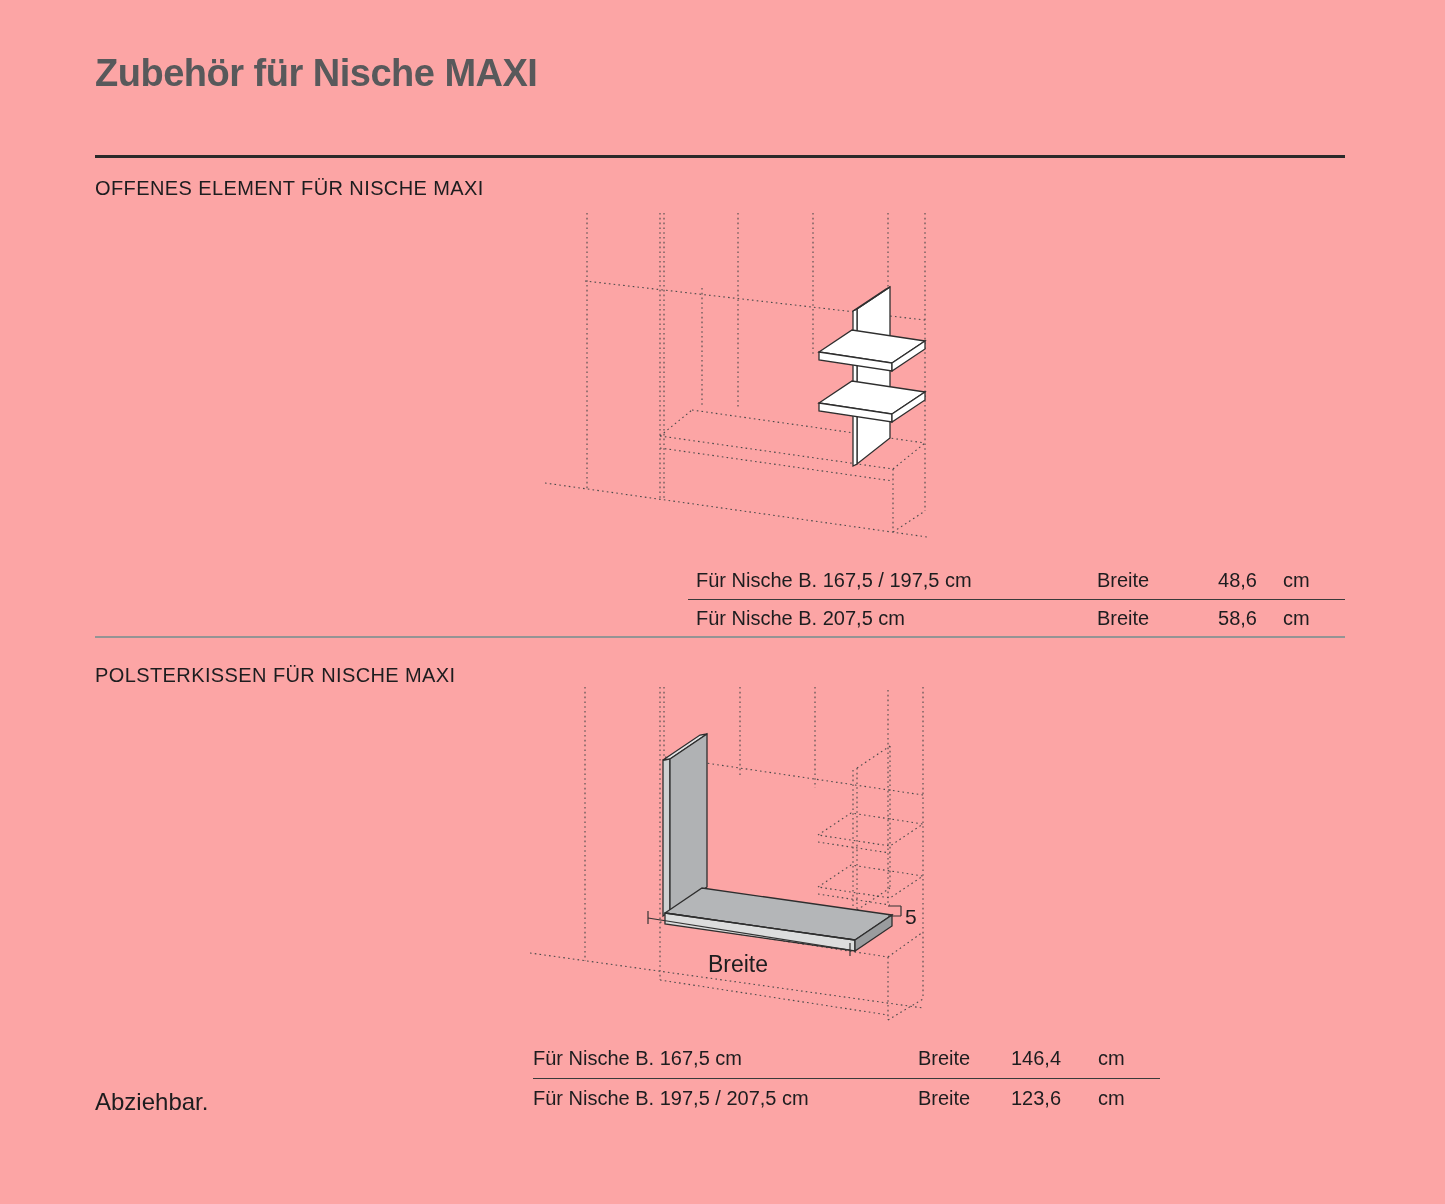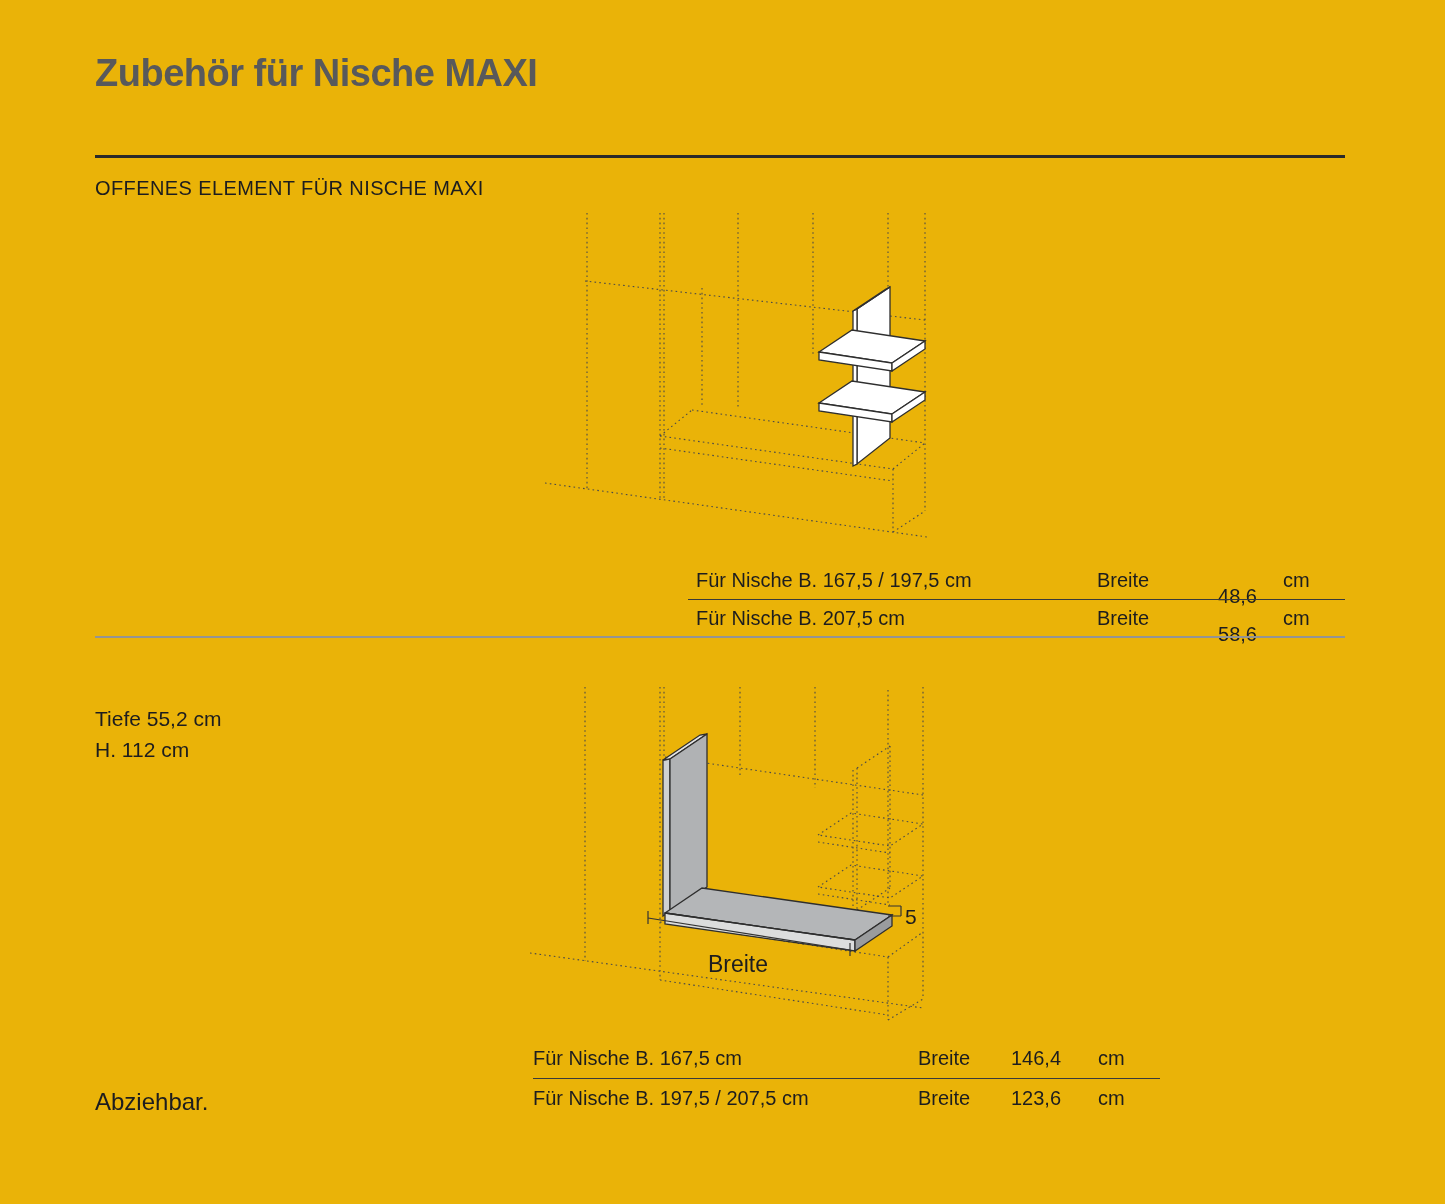--- a/index.html
+++ b/index.html
@@ -1,37 +1,37 @@
 <!DOCTYPE html>
 <html><head>
 <meta charset="utf-8">
 <style>
   html,body{margin:0;padding:0;background:#ffffff;}
   .page{
-    position:relative;width:1445px;height:1204px;background:#eab308;overflow:hidden;
+    position:relative;width:1445px;height:1204px;background:#fca5a5;overflow:hidden;
     font-family:"Liberation Sans","DejaVu Sans",sans-serif;color:#1d1d1f;
   }
   .abs{position:absolute;}
   .page-title{
     left:95px;top:52px;font-size:38px;font-weight:bold;color:#58595b;letter-spacing:-0.5px;
   }
   .rule-top{left:95px;top:155px;width:1250px;height:3px;background:#2a2a2a;}
   .rule-section{left:95px;top:636px;width:1250px;height:2px;background:#949494;}
   .sec-heading{font-size:20px;letter-spacing:0.4px;color:#1d1d1f;}
   .spec-list{font-size:21px;line-height:31px;}
   .spec-list div{height:31px;}
   .note{font-size:21px;line-height:26px;white-space:pre-line;}
   .footnote{left:95px;top:1088px;font-size:24px;}
   .trow{position:absolute;height:24px;font-size:20px;}
   .trow span{position:absolute;top:0;white-space:nowrap;}
   .tdiv{position:absolute;height:1px;background:#3a3a3a;}
   
   .t1 .c-name{left:688px;margin-left:8px;}
   .t1 .c-dim{left:1097px;}
-  .t1 .c-val{left:1160px;width:97px;text-align:right;margin-top:16px;}
+  .t1 .c-val{left:1160px;width:97px;text-align:right;}
   .t1 .c-unit{left:1283px;}
   
   .t2 .c-name{left:533px;text-align:right;}
   .t2 .c-dim{left:918px;}
   .t2 .c-val{left:986px;width:100px;text-align:center;}
   .t2 .c-unit{left:1098px;}
   svg{display:block;}
   .dash{fill:none;stroke:#4a4a4a;stroke-width:1.1;stroke-dasharray:1.6 3.2;}
   .solid{fill:#ffffff;stroke:#2e2e2e;stroke-width:1.3;}
   .sline{fill:none;stroke:#2e2e2e;stroke-width:1.3;}
@@ -96,25 +96,22 @@
   <div class="tdiv" style="left:688px;top:599px;width:657px;"></div>
   <div class="trow t1" style="top:607px;">
     <span class="c-name">Für Nische B. 207,5 cm</span>
     <span class="c-dim">Breite</span>
     <span class="c-val">58,6</span>
     <span class="c-unit">cm</span>
   </div>
 
   <div class="abs rule-section"></div>
 
+  <div class="abs sec-heading" style="left:95px;top:664px;">POLSTERKISSEN FÜR NISCHE MAXI</div>
 
-  <div class="abs spec-list" style="left:95px;top:703px;">
-    <div>Tiefe 55,2 cm</div>
-    <div>H. 112 cm</div>
-  </div>
 
 
   <svg class="abs" style="left:525px;top:675px;" width="410" height="360" viewBox="0 0 410 360">
     <g class="dash">
       <path d="M60 12 V286"></path>
       <path d="M135 12 V247"></path>
       <path d="M139 12 V84"></path>
       <path d="M215 12 V100"></path>
       <path d="M290 12 V113"></path>
       <path d="M363 15 V230"></path>

